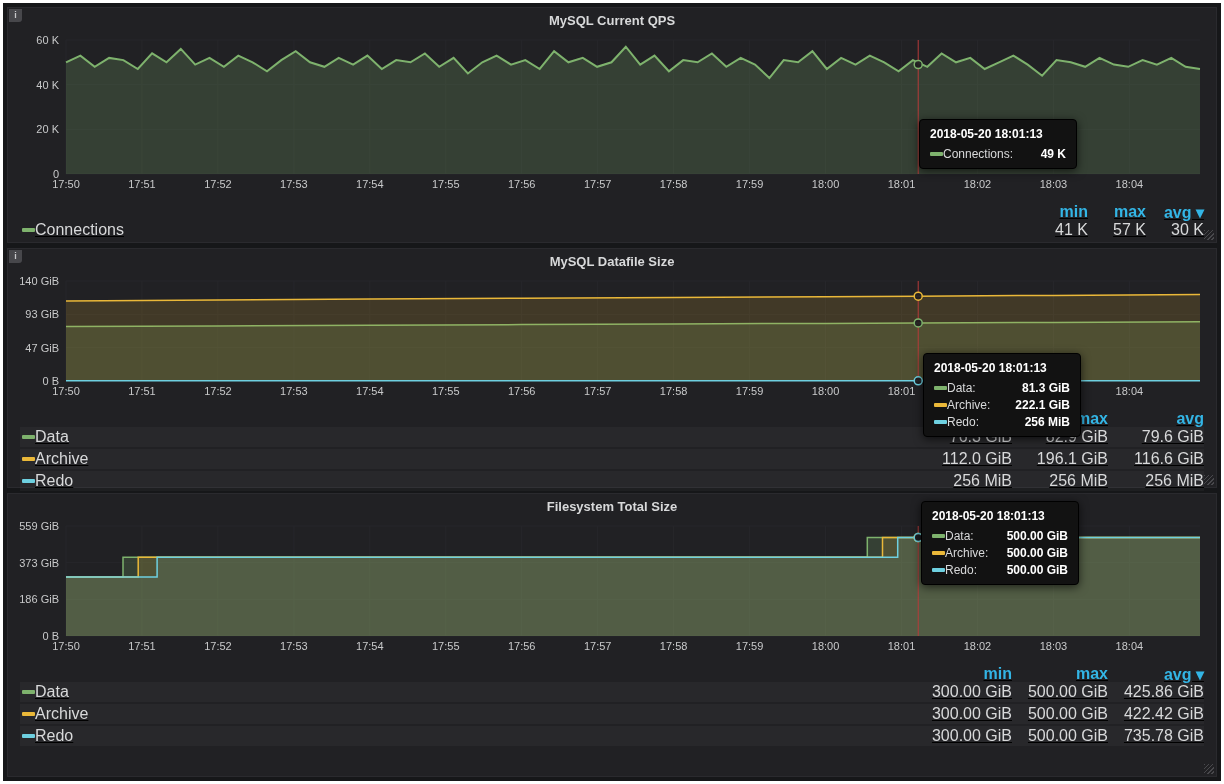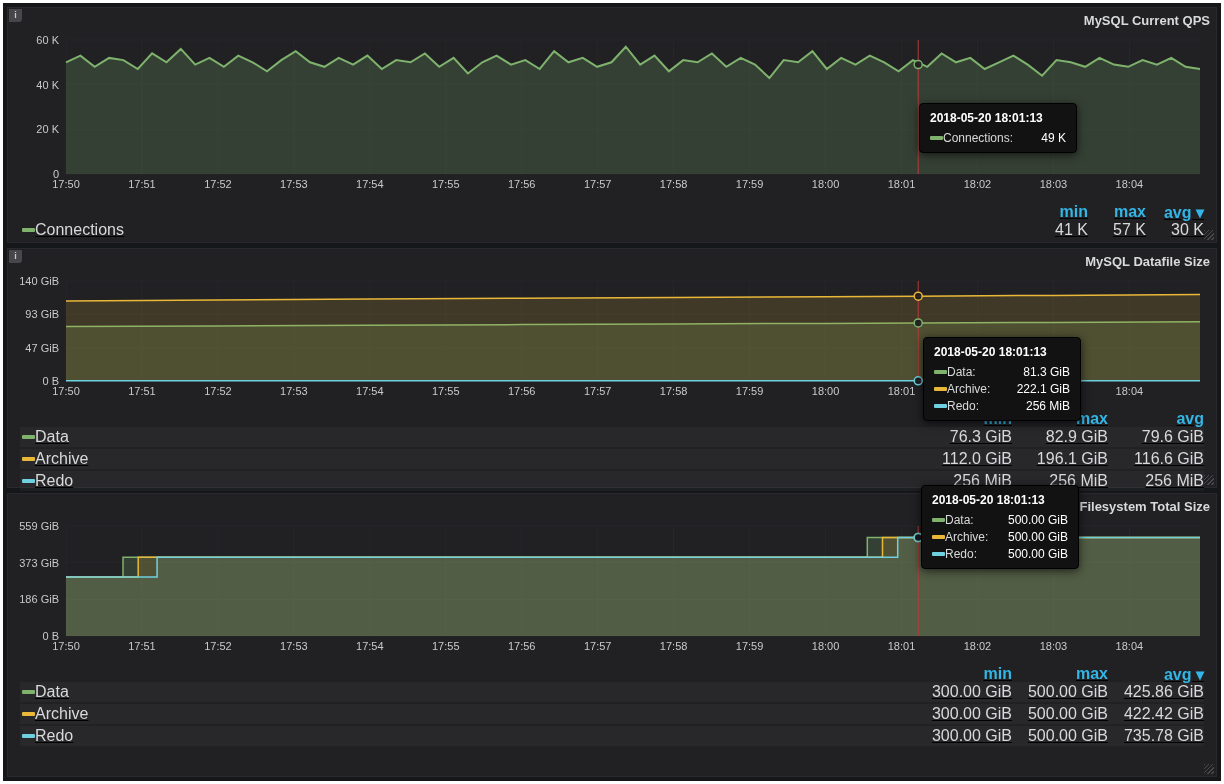--- a/index.html
+++ b/index.html
@@ -18,21 +18,21 @@
   }
   .panel {
     position: relative;
     background: #212124;
     border: 1px solid #2a2a2e;
     padding: 2px 6px 0 6px;
     overflow: visible;
   }
   .panel-title {
     height: 22px; line-height: 22px;
-    text-align: right;
+    text-align: center;
     font-size: 13px; font-weight: bold;
     color: #d8d9da;
     cursor: pointer;
   }
   .info-corner {
     position: absolute; top: 1px; left: 1px;
     width: 13px; height: 13px;
     background: #47474b;
     border-radius: 0 0 3px 0;
     color: #c7c8ca; font-size: 9px; font-weight: bold;
@@ -62,25 +62,26 @@
   .dash { width: 13px; height: 4px; border-radius: 1px; flex: none; }
   .tooltip {
     position: absolute; z-index: 50;
     background: #121212;
     border: 1px solid #000;
     border-radius: 4px;
     padding: 7px 10px 6px 10px;
     font-size: 12px; color: #d8d9da;
     min-width: 158px;
     box-shadow: 0 2px 10px rgba(0,0,0,0.65);
+    margin-top: 16px;
   }
   .tt-time { font-weight: bold; color: #ffffff; margin-bottom: 4px; white-space: nowrap; }
   .tt-row { display: flex; align-items: center; gap: 0; height: 17px; white-space: nowrap; }
   .tt-label { color: #d8d9da; }
-  .tt-val { font-weight: normal; color: #ffffff; margin-left: auto; padding-left: 14px; }
+  .tt-val { font-weight: bold; color: #ffffff; margin-left: auto; padding-left: 14px; }
 </style>
 </head>
 <body>
 
 <div class="page">
   <div class="dashboard">
 
     <section class="panel cols-narrow" style="height:240px">
       <div class="info-corner">i</div>
       <div class="panel-title">MySQL Current QPS</div>

